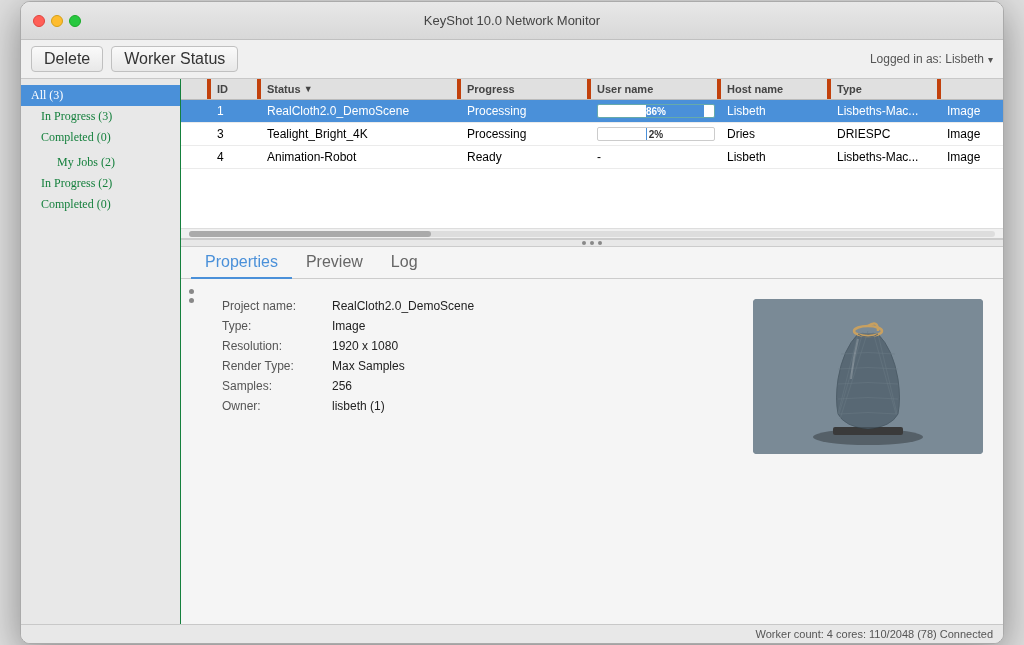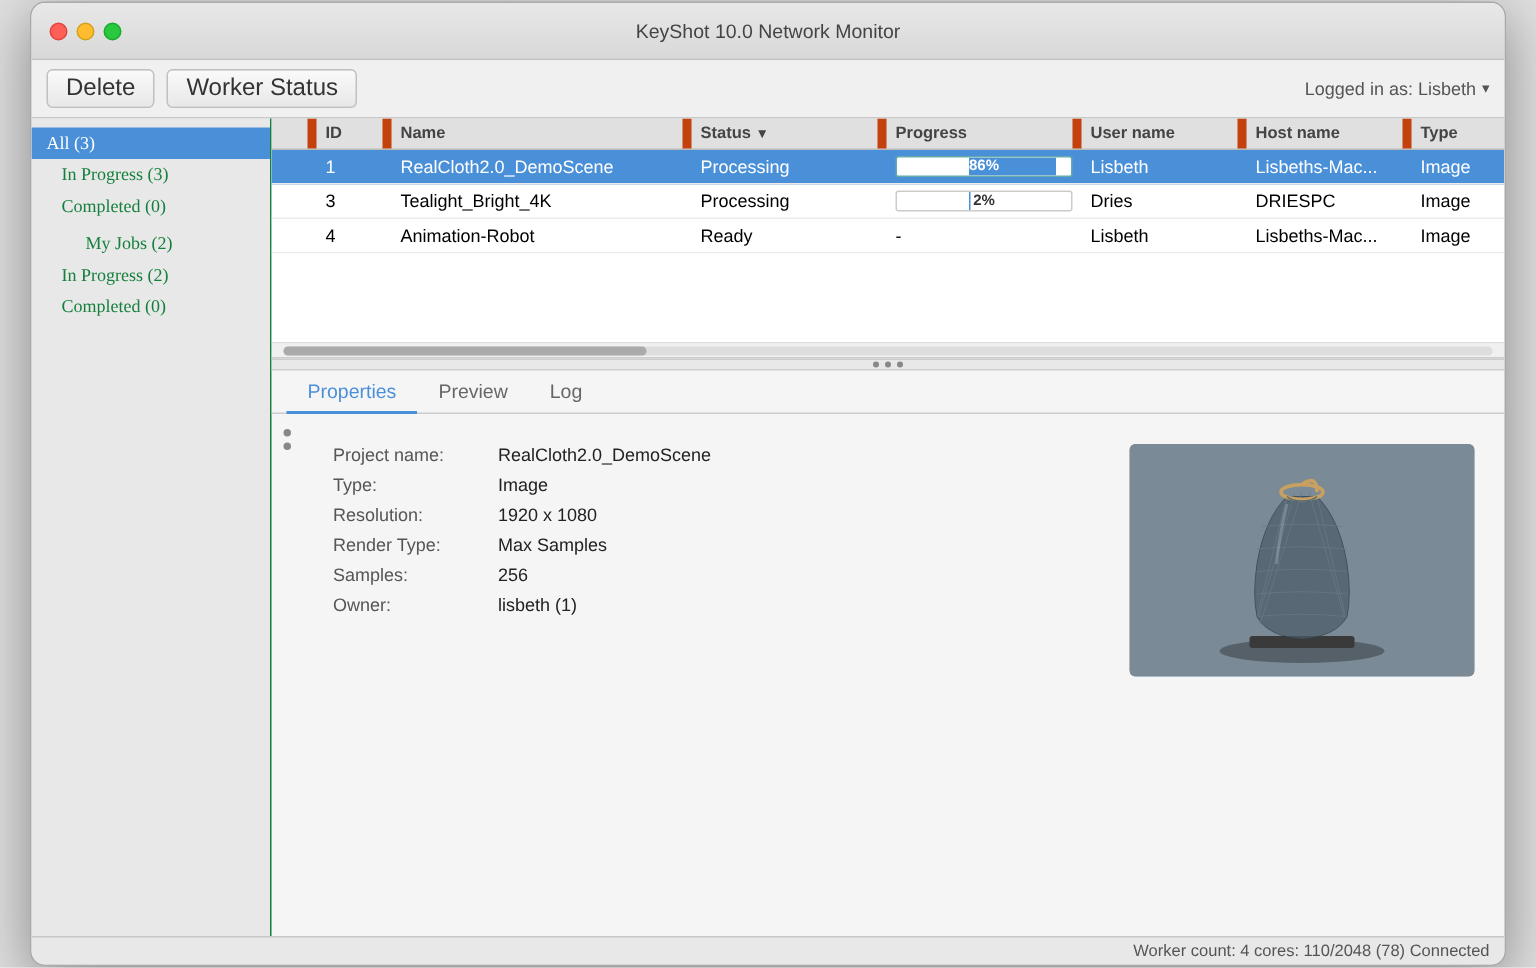--- a/index.html
+++ b/index.html
@@ -119,21 +119,21 @@
       grid-template-columns: 30px 50px 200px 130px 130px 110px 110px 70px 70px 80px;
       background: #e0e0e0;
       border-bottom: 1px solid #bbb;
       padding: 0;
     }
     .table-header-cell {
       padding: 4px 6px;
       font-size: 11px;
       color: #444;
       font-weight: 600;
-      border-right: 6px solid #c2410c;
+      border-right: 4px solid #c2410c;
       white-space: nowrap;
       overflow: hidden;
       display: flex;
       align-items: center;
       gap: 3px;
     }
     .sort-arrow { font-size: 9px; }
     .table-body {
       background: white;
     }
@@ -230,21 +230,21 @@
       overflow: hidden;
     }
     .detail-tabs {
       display: flex;
       border-bottom: 1px solid #ccc;
       background: #f5f5f5;
       padding: 0 10px;
     }
     .detail-tab {
       padding: 6px 14px;
-      font-size: 13px;
+      font-size: 16px;
       color: #666;
       cursor: pointer;
       border-bottom: 2px solid transparent;
       margin-bottom: -1px;
     }
     .detail-tab.active {
       color: #4a90d9;
       border-bottom: 2px solid #4a90d9;
       font-weight: 500;
     }
@@ -358,23 +358,20 @@
         <span>Completed (0)</span>
       </div>
     </div>
 
     <div class="main-panel">
 
       <div class="table-header">
         <div class="table-header-cell"></div>
         <div class="table-header-cell">
           <span>ID</span>
-        </div>
-        <div class="table-header-cell">
-          <span>Name</span>
         </div>
         <div class="table-header-cell">
           <span>Status</span>
           <span class="sort-arrow">▼</span>
         </div>
         <div class="table-header-cell">
           <span>Progress</span>
         </div>
         <div class="table-header-cell">
           <span>User name</span>

